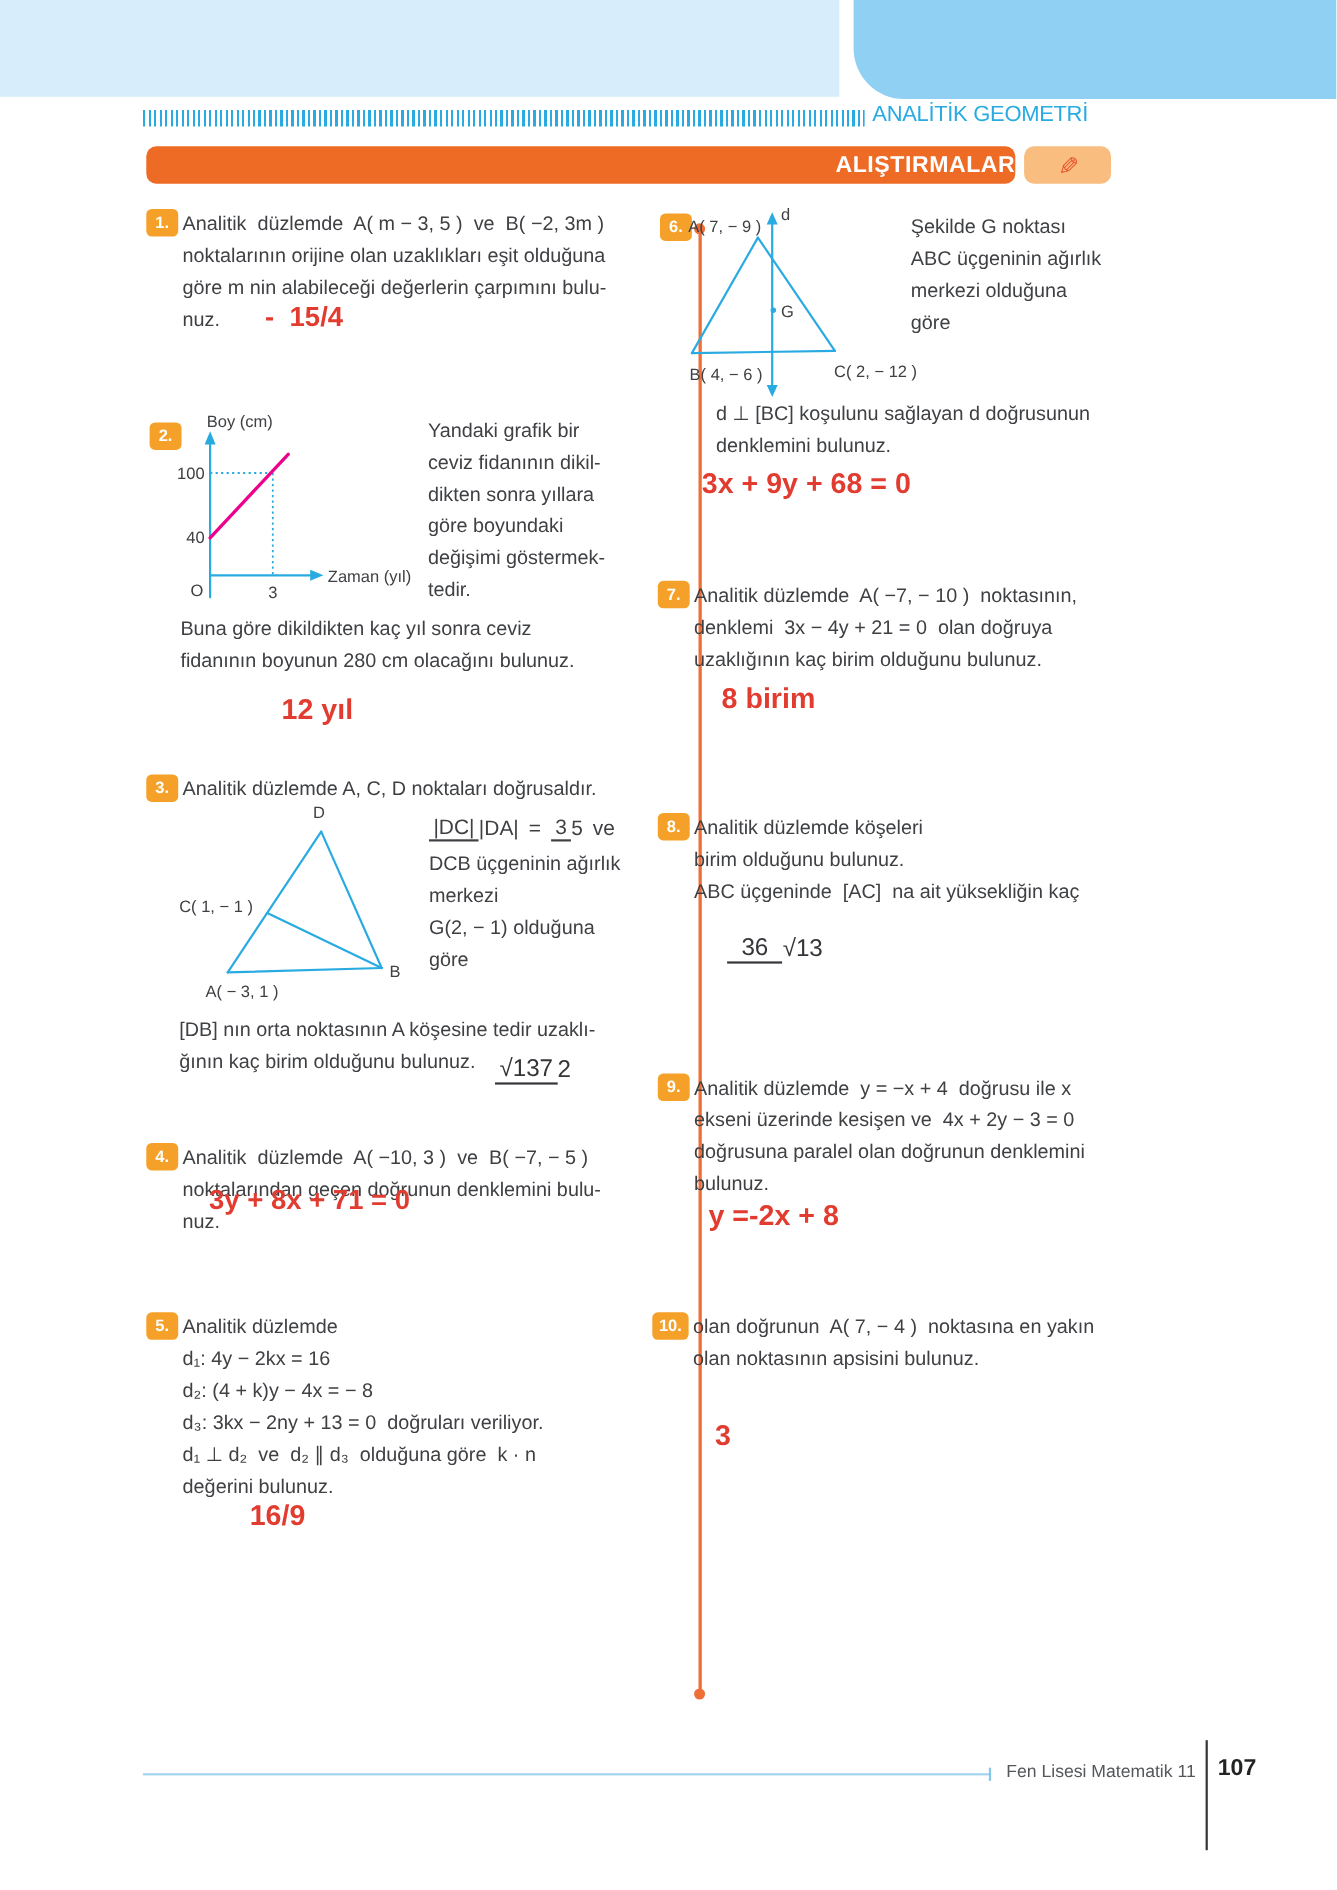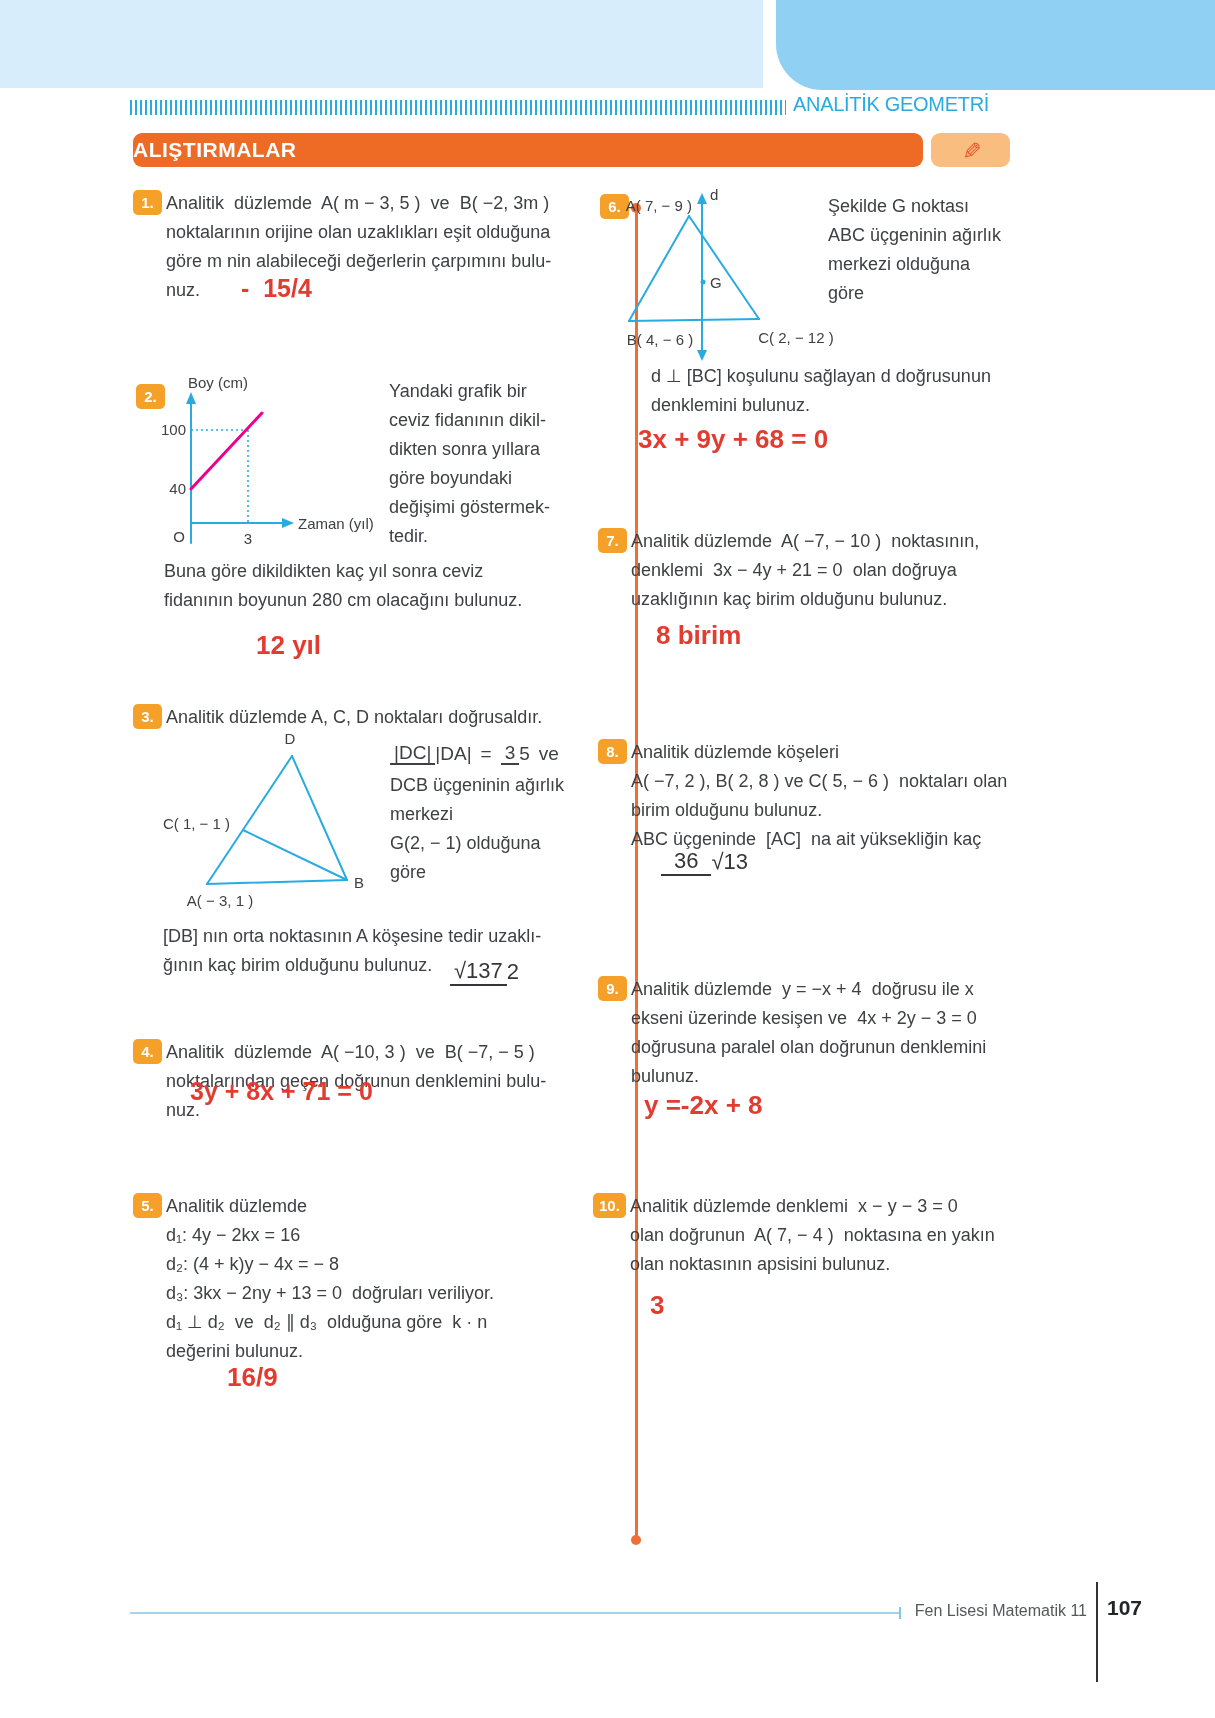--- a/index.html
+++ b/index.html
@@ -8,21 +8,21 @@
        font-family:"Liberation Sans","DejaVu Sans",sans-serif;color:#3f4043}
   .abs{position:absolute}
 
   
   .band-light{left:0;top:0;width:763px;height:88px;background:#d7edfb}
   .band-dark{left:776px;top:0;width:439px;height:90px;background:#8fd0f3;border-bottom-left-radius:46px}
   .ruler{left:130px;top:100px;width:656px;height:15px;
          background:repeating-linear-gradient(to right,#29abe2 0 2px,transparent 2px 5px)}
   .chapter{left:793px;top:93px;font-size:20px;font-weight:normal;color:#29abe2;letter-spacing:-0.3px;white-space:pre}
   .banner{left:133px;top:133px;width:790px;height:34px;background:#ee6b25;border-radius:9px;
-          display:flex;align-items:center;justify-content:flex-start}
+          display:flex;align-items:center;justify-content:flex-end}
   .banner span{color:#fff;font-weight:bold;font-size:21px;letter-spacing:0.5px}
   .pencilbox{left:931px;top:133px;width:79px;height:34px;background:#f9bd80;border-radius:9px;
              display:flex;align-items:center;justify-content:center}
   .pencil{color:#e8542a;font-size:23px;line-height:1;transform:rotate(90deg)}
 
   
   .divider{left:635px;top:208px;width:3px;height:1333px;background:#ef6e35;border-radius:2px}
   .ddot{width:10px;height:10px;border-radius:50%;background:#ef6e35}
 
   
@@ -219,21 +219,20 @@
         <div class="tl">denklemi  3x − 4y + 21 = 0  olan doğruya</div>
         <div class="tl">uzaklığının kaç birim olduğunu bulunuz.</div>
       </div>
   </section>
   <div class="ans-red" style="left:656px;top:620px">8 birim</div>
 
   <section class="ex" style="left:598px;top:738px;width:470px">
     <span class="badge">8.</span>
     <div class="content">
         <div class="tl">Analitik düzlemde köşeleri</div>
-        <div class="tl">A( −7, 2 ), B( 2, 8 ) ve C( 5, − 6 )  noktaları olan</div>
         <div class="tl">birim olduğunu bulunuz.</div>
         <div class="tl">ABC üçgeninde  [AC]  na ait yüksekliğin kaç</div>
       </div>
   </section>
   <div class="ans-dark" style="left:661px;top:848px">
     <span class="frac wide">
       <span class="fnum">36</span>
       <span>√13</span>
     </span>
   </div>
@@ -245,21 +244,20 @@
         <div class="tl">ekseni üzerinde kesişen ve  4x + 2y − 3 = 0</div>
         <div class="tl">doğrusuna paralel olan doğrunun denklemini</div>
         <div class="tl">bulunuz.</div>
       </div>
   </section>
   <div class="ans-red" style="left:644px;top:1090px">y =-2x + 8</div>
 
   <section class="ex" style="left:593px;top:1192px;width:470px">
     <span class="badge">10.</span>
     <div class="content" style="margin-left:37px">
-        <div class="tl">Analitik düzlemde denklemi  x − y − 3 = 0</div>
         <div class="tl">olan doğrunun  A( 7, − 4 )  noktasına en yakın</div>
         <div class="tl">olan noktasının apsisini bulunuz.</div>
       </div>
   </section>
   <div class="ans-red" style="left:650px;top:1290px">3</div>
 
   <div class="abs f-line"></div>
   <div class="abs f-tick"></div>
   <div class="abs f-book">Fen Lisesi Matematik 11</div>
   <div class="abs f-bar"></div>

